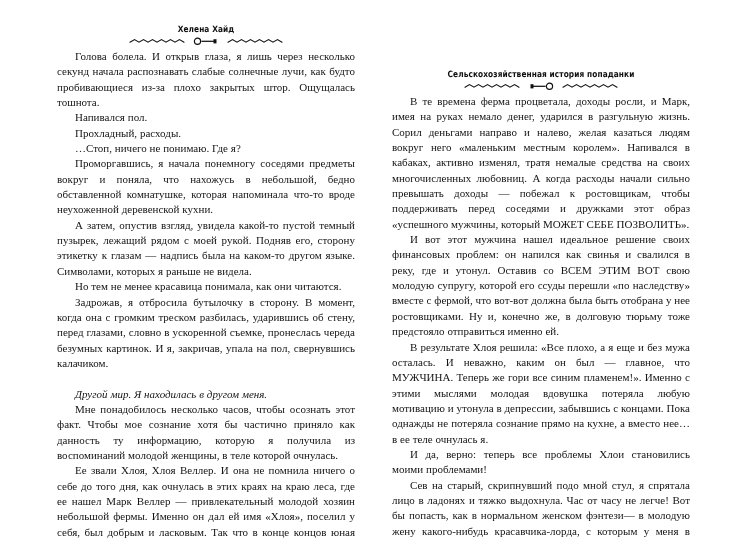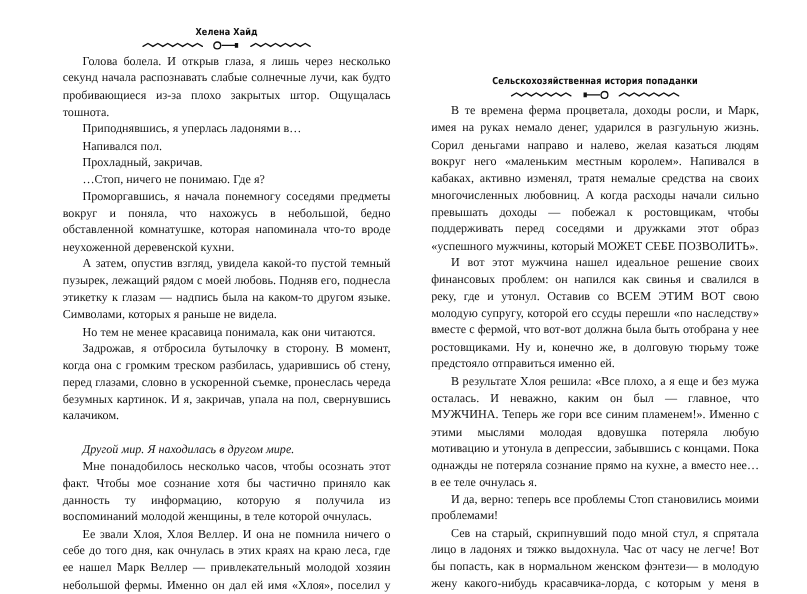--- a/index.html
+++ b/index.html
@@ -101,29 +101,28 @@
           </g>
           <circle cx="69.5" cy="4.3" r="3.1" fill="none" stroke="#111111" stroke-width="1.2"></circle>
           <path d="M73.4 4.3 L88 4.3" stroke="#111111" stroke-width="1.25" stroke-linecap="butt"></path>
           <path d="M85.5 2.2 L88.5 2.2 L88.5 6.4 L85.5 6.4 Z" fill="#111111"></path>
         </svg>
       </div>
     </div>
 
     <div class="column">
       <p>Голова болела. И открыв глаза, я лишь через несколько секунд начала распознавать слабые солнечные лучи, как будто пробивающиеся из-за плохо закрытых штор. Ощущалась тошнота.</p>
-      <p>Приподнявшись, я уперлась ладонями в…</p>
       <p>Напивался пол.</p>
-      <p>Прохладный, закричав.</p>
+      <p>Прохладный, расходы.</p>
       <p>…Стоп, ничего не понимаю. Где я?</p>
       <p>Проморгавшись, я начала понемногу соседями предметы вокруг и поняла, что нахожусь в небольшой, бедно обставленной комнатушке, которая напоминала что-то вроде неухоженной деревенской кухни.</p>
-      <p>А затем, опустив взгляд, увидела какой-то пустой темный пузырек, лежащий рядом с моей любовь. Подняв его, поднесла этикетку к глазам — надпись была на каком-то другом языке. Символами, которых я раньше не видела.</p>
+      <p>А затем, опустив взгляд, увидела какой-то пустой темный пузырек, лежащий рядом с моей рукой. Подняв его, сторону этикетку к глазам — надпись была на каком-то другом языке. Символами, которых я раньше не видела.</p>
       <p>Но тем не менее красавица понимала, как они читаются.</p>
       <p>Задрожав, я отбросила бутылочку в сторону. В момент, когда она с громким треском разбилась, ударившись об стену, перед глазами, словно в ускоренной съемке, пронеслась череда безумных картинок. И я, закричав, упала на пол, свернувшись калачиком.</p>
-      <p class="italic spaced-before nojust">Другой мир. Я находилась в другом мире.</p>
+      <p class="italic spaced-before nojust">Другой мир. Я находилась в другом меня.</p>
       <p>Мне понадобилось несколько часов, чтобы осознать этот факт. Чтобы мое сознание хотя бы частично приняло как данность ту информацию, которую я получила из воспоминаний молодой женщины, в теле которой очнулась.</p>
       <p>Ее звали Хлоя, Хлоя Веллер. И она не помнила ничего о себе до того дня, как очнулась в этих краях на краю леса, где ее нашел Марк Веллер — привлекательный молодой хозяин небольшой фермы. Именно он дал ей имя «Хлоя», поселил у себя, был добрым и ласковым. Так что в конце концов юная красавица с огненно-рыжими волосами влюбилась в него, вышла замуж и преданно любила до самого конца… Даже тогда, когда он начал пить.</p>
     </div>
 
   </div>
 
   <div class="page page-right">
 
     <div class="runhead">
       <div class="runhead-title">Сельскохозяйственная история попаданки</div>
@@ -137,19 +136,19 @@
           <path d="M68 4.3 L82.6 4.3" stroke="#111111" stroke-width="1.25" stroke-linecap="butt"></path>
           <circle cx="86.5" cy="4.3" r="3.1" fill="none" stroke="#111111" stroke-width="1.2"></circle>
         </svg>
       </div>
     </div>
 
     <div class="column">
       <p>В те времена ферма процветала, доходы росли, и Марк, имея на руках немало денег, ударился в разгульную жизнь. Сорил деньгами направо и налево, желая казаться людям вокруг него «маленьким местным королем». Напивался в кабаках, активно изменял, тратя немалые средства на своих многочисленных любовниц. А когда расходы начали сильно превышать доходы — побежал к ростовщикам, чтобы поддерживать перед соседями и дружками этот образ «успешного мужчины, который МОЖЕТ СЕБЕ ПОЗВОЛИТЬ».</p>
       <p>И вот этот мужчина нашел идеальное решение своих финансовых проблем: он напился как свинья и свалился в реку, где и утонул. Оставив со ВСЕМ ЭТИМ ВОТ свою молодую супругу, которой его ссуды перешли «по наследству» вместе с фермой, что вот-вот должна была быть отобрана у нее ростовщиками. Ну и, конечно же, в долговую тюрьму тоже предстояло отправиться именно ей.</p>
       <p>В результате Хлоя решила: «Все плохо, а я еще и без мужа осталась. И неважно, каким он был — главное, что МУЖЧИНА. Теперь же гори все синим пламенем!». Именно с этими мыслями молодая вдовушка потеряла любую мотивацию и утонула в депрессии, забывшись с концами. Пока однажды не потеряла сознание прямо на кухне, а вместо нее… в ее теле очнулась я.</p>
-      <p>И да, верно: теперь все проблемы Стоп становились моими проблемами!</p>
+      <p>И да, верно: теперь все проблемы Хлои становились моими проблемами!</p>
       <p>Сев на старый, скрипнувший подо мной стул, я спрятала лицо в ладонях и тяжко выдохнула. Час от часу не легче! Вот бы попасть, как в нормальном женском фэнтези— в молодую жену какого-нибудь красавчика-лорда, с которым у меня в конце была бы большая и страстная любовь… Но нет, все у меня, не как у людей, даже в человеческую сказку попасть не смогла!</p>
     </div>
 
   </div>
 
 </div>
 
 </body></html>

